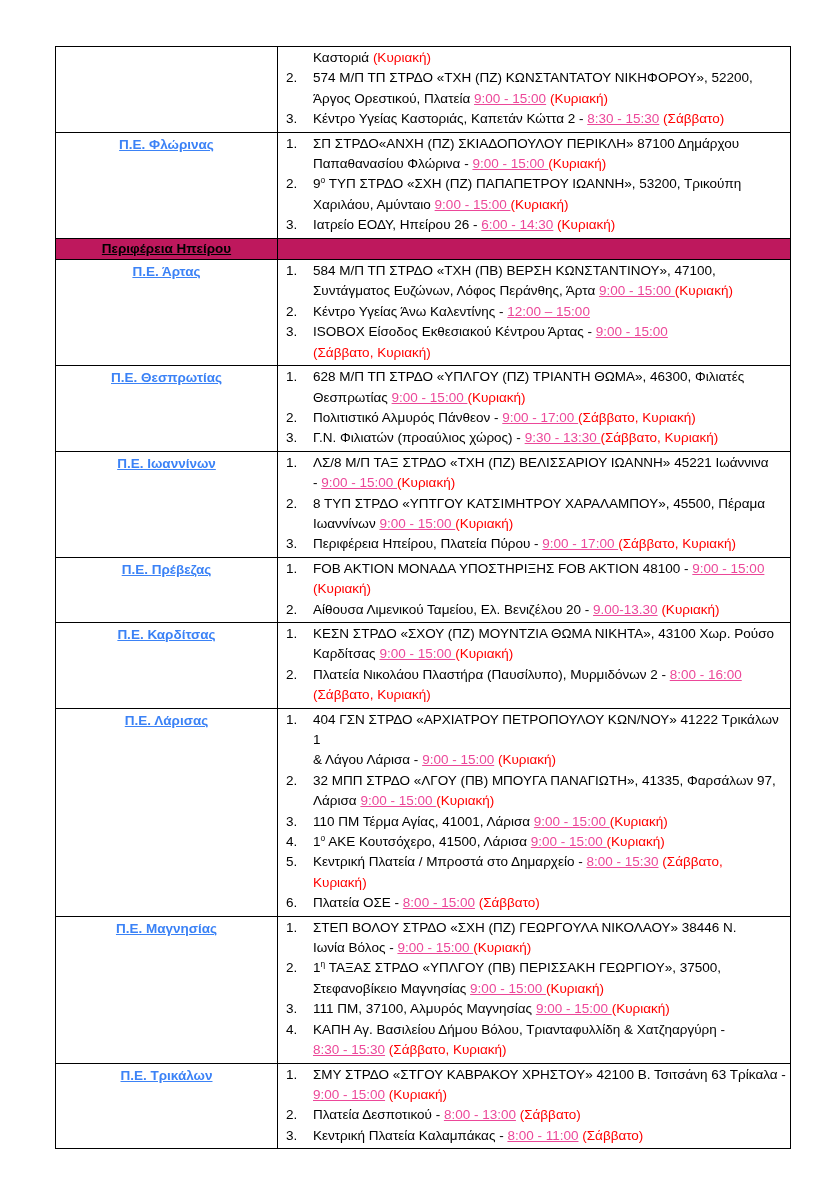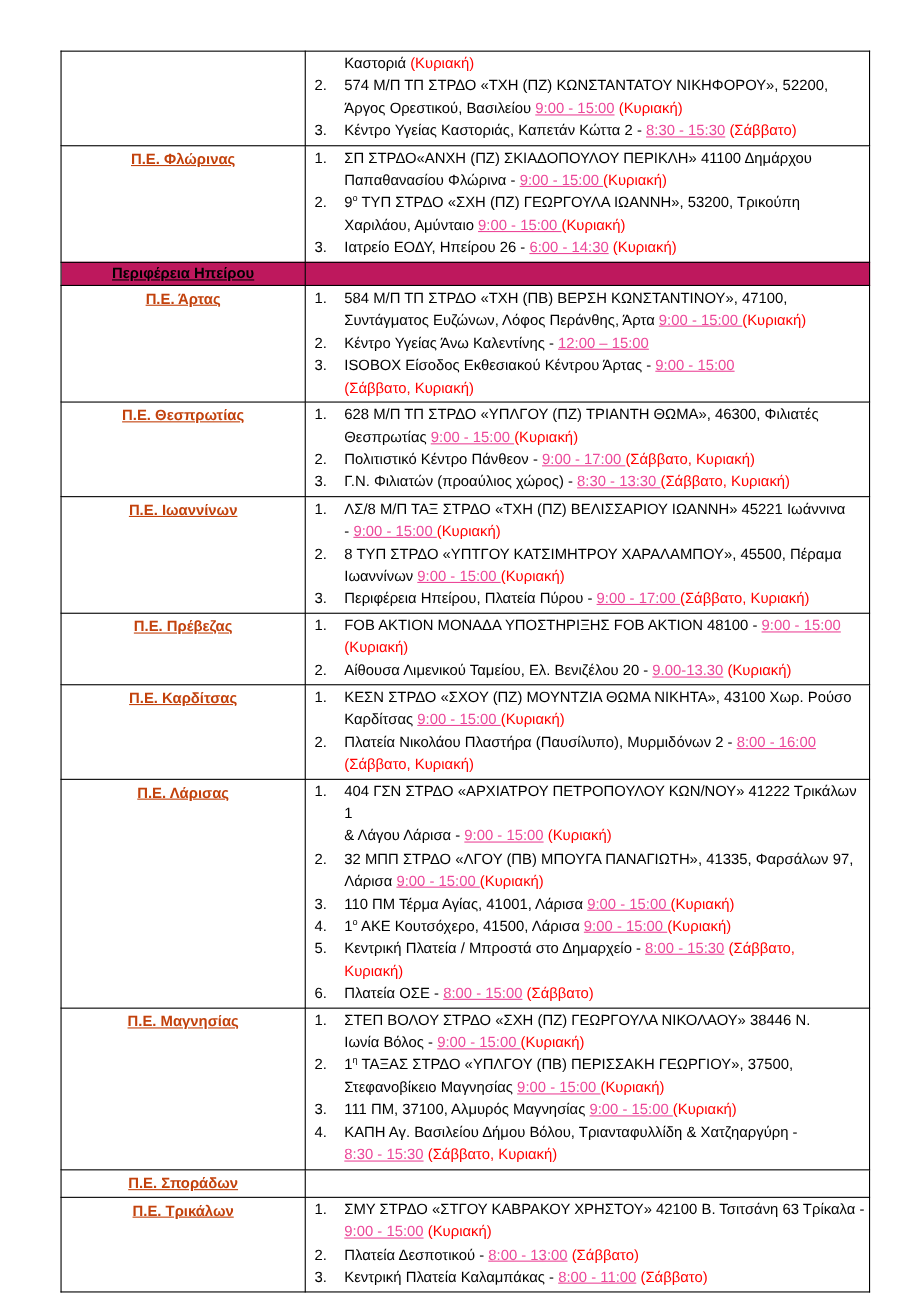--- a/index.html
+++ b/index.html
@@ -26,21 +26,21 @@
   td.left{
     width:215px;
     text-align:center;
     vertical-align:middle;
     padding:2px 3px;
   }
   td.right{
     padding:1px 4px 2px 8px;
   }
   .unit-label{
-    color:#c2410c;
+    color:#3b82f6;
     font-weight:bold;
     text-decoration:underline;
   }
   tr.region-row td{
     background:#be185d;
     height:20px;
     vertical-align:middle;
     padding:0 3px;
   }
   .region-label{
@@ -65,38 +65,38 @@
       <tbody id="schedule-tbody">
           <tr class="unit-rowc">
             <td class="left"></td>
             <td class="right">
               <div class="item">
                 <span class="num"></span>
                 <span class="itext"><span class="sg-n">Καστοριά </span><span class="sg-r">(Κυριακή)</span></span>
               </div>
               <div class="item">
                 <span class="num">2.</span>
-                <span class="itext"><span class="sg-n">574 Μ/Π ΤΠ ΣΤΡΔΟ «ΤΧΗ (ΠΖ) ΚΩΝΣΤΑΝΤΑΤΟΥ ΝΙΚΗΦΟΡΟΥ», 52200,</span><br><span class="sg-n">Άργος Ορεστικού, Βασιλείου </span><span class="sg-u">9:00 - 15:00</span><span class="sg-n"> </span><span class="sg-r">(Κυριακή)</span></span>
+                <span class="itext"><span class="sg-n">574 Μ/Π ΤΠ ΣΤΡΔΟ «ΤΧΗ (ΠΖ) ΚΩΝΣΤΑΝΤΑΤΟΥ ΝΙΚΗΦΟΡΟΥ», 52200,</span><br><span class="sg-n">Άργος Ορεστικού, Πλατεία </span><span class="sg-u">9:00 - 15:00</span><span class="sg-n"> </span><span class="sg-r">(Κυριακή)</span></span>
               </div>
               <div class="item">
                 <span class="num">3.</span>
                 <span class="itext"><span class="sg-n">Κέντρο Υγείας Καστοριάς, Καπετάν Κώττα 2 - </span><span class="sg-u">8:30 - 15:30</span><span class="sg-n"> </span><span class="sg-r">(Σάββατο)</span></span>
               </div>
             </td>
           </tr>
           <tr class="unit-rowc">
             <td class="left"><span class="unit-label">Π.Ε. Φλώρινας</span></td>
             <td class="right">
               <div class="item">
                 <span class="num">1.</span>
-                <span class="itext"><span class="sg-n">ΣΠ ΣΤΡΔΟ«ΑΝΧΗ (ΠΖ) ΣΚΙΑΔΟΠΟΥΛΟΥ ΠΕΡΙΚΛΗ» 41100 Δημάρχου</span><br><span class="sg-n">Παπαθανασίου Φλώρινα - </span><span class="sg-u">9:00 - 15:00 </span><span class="sg-r">(Κυριακή)</span></span>
-              </div>
-              <div class="item">
-                <span class="num">2.</span>
-                <span class="itext"><span class="sg-n">9</span><sup>ο</sup><span class="sg-n"> ΤΥΠ ΣΤΡΔΟ «ΣΧΗ (ΠΖ) ΓΕΩΡΓΟΥΛΑ ΙΩΑΝΝΗ», 53200, Τρικούπη</span><br><span class="sg-n">Χαριλάου, Αμύνταιο </span><span class="sg-u">9:00 - 15:00 </span><span class="sg-r">(Κυριακή)</span></span>
+                <span class="itext"><span class="sg-n">ΣΠ ΣΤΡΔΟ«ΑΝΧΗ (ΠΖ) ΣΚΙΑΔΟΠΟΥΛΟΥ ΠΕΡΙΚΛΗ» 87100 Δημάρχου</span><br><span class="sg-n">Παπαθανασίου Φλώρινα - </span><span class="sg-u">9:00 - 15:00 </span><span class="sg-r">(Κυριακή)</span></span>
+              </div>
+              <div class="item">
+                <span class="num">2.</span>
+                <span class="itext"><span class="sg-n">9</span><sup>ο</sup><span class="sg-n"> ΤΥΠ ΣΤΡΔΟ «ΣΧΗ (ΠΖ) ΠΑΠΑΠΕΤΡΟΥ ΙΩΑΝΝΗ», 53200, Τρικούπη</span><br><span class="sg-n">Χαριλάου, Αμύνταιο </span><span class="sg-u">9:00 - 15:00 </span><span class="sg-r">(Κυριακή)</span></span>
               </div>
               <div class="item">
                 <span class="num">3.</span>
                 <span class="itext"><span class="sg-n">Ιατρείο ΕΟΔΥ, Ηπείρου 26 - </span><span class="sg-u">6:00 - 14:30</span><span class="sg-n"> </span><span class="sg-r">(Κυριακή)</span></span>
               </div>
             </td>
           </tr>
           <tr class="region-row">
             <td class="left"><span class="region-label">Περιφέρεια Ηπείρου</span></td>
             <td class="right"></td>
@@ -120,25 +120,25 @@
           </tr>
           <tr class="unit-rowc">
             <td class="left"><span class="unit-label">Π.Ε. Θεσπρωτίας</span></td>
             <td class="right">
               <div class="item">
                 <span class="num">1.</span>
                 <span class="itext"><span class="sg-n">628 Μ/Π ΤΠ ΣΤΡΔΟ «ΥΠΛΓΟΥ (ΠΖ) ΤΡΙΑΝΤΗ ΘΩΜΑ», 46300, Φιλιατές</span><br><span class="sg-n">Θεσπρωτίας </span><span class="sg-u">9:00 - 15:00 </span><span class="sg-r">(Κυριακή)</span></span>
               </div>
               <div class="item">
                 <span class="num">2.</span>
-                <span class="itext"><span class="sg-n">Πολιτιστικό Κέντρο Πάνθεον - </span><span class="sg-u">9:00 - 17:00 </span><span class="sg-r">(Σάββατο, Κυριακή)</span></span>
-              </div>
-              <div class="item">
-                <span class="num">3.</span>
-                <span class="itext"><span class="sg-n">Γ.Ν. Φιλιατών (προαύλιος χώρος) - </span><span class="sg-u">8:30 - 13:30 </span><span class="sg-r">(Σάββατο, Κυριακή)</span></span>
+                <span class="itext"><span class="sg-n">Πολιτιστικό Αλμυρός Πάνθεον - </span><span class="sg-u">9:00 - 17:00 </span><span class="sg-r">(Σάββατο, Κυριακή)</span></span>
+              </div>
+              <div class="item">
+                <span class="num">3.</span>
+                <span class="itext"><span class="sg-n">Γ.Ν. Φιλιατών (προαύλιος χώρος) - </span><span class="sg-u">9:30 - 13:30 </span><span class="sg-r">(Σάββατο, Κυριακή)</span></span>
               </div>
             </td>
           </tr>
           <tr class="unit-rowc">
             <td class="left"><span class="unit-label">Π.Ε. Ιωαννίνων</span></td>
             <td class="right">
               <div class="item">
                 <span class="num">1.</span>
                 <span class="itext"><span class="sg-n">ΛΣ/8 Μ/Π ΤΑΞ ΣΤΡΔΟ «ΤΧΗ (ΠΖ) ΒΕΛΙΣΣΑΡΙΟΥ ΙΩΑΝΝΗ» 45221 Ιωάννινα</span><br><span class="sg-n">- </span><span class="sg-u">9:00 - 15:00 </span><span class="sg-r">(Κυριακή)</span></span>
               </div>
@@ -220,24 +220,20 @@
               </div>
               <div class="item">
                 <span class="num">3.</span>
                 <span class="itext"><span class="sg-n">111 ΠΜ, 37100, Αλμυρός Μαγνησίας </span><span class="sg-u">9:00 - 15:00 </span><span class="sg-r">(Κυριακή)</span></span>
               </div>
               <div class="item">
                 <span class="num">4.</span>
                 <span class="itext"><span class="sg-n">ΚΑΠΗ Αγ. Βασιλείου Δήμου Βόλου, Τριανταφυλλίδη &amp; Χατζηαργύρη -</span><br><span class="sg-u">8:30 - 15:30</span><span class="sg-n"> </span><span class="sg-r">(Σάββατο, Κυριακή)</span></span>
               </div>
             </td>
-          </tr>
-          <tr class="unit-rowc">
-            <td class="left"><span class="unit-label">Π.Ε. Σποράδων</span></td>
-            <td class="right"></td>
           </tr>
           <tr class="unit-rowc">
             <td class="left"><span class="unit-label">Π.Ε. Τρικάλων</span></td>
             <td class="right">
               <div class="item">
                 <span class="num">1.</span>
                 <span class="itext"><span class="sg-n">ΣΜΥ ΣΤΡΔΟ «ΣΤΓΟΥ ΚΑΒΡΑΚΟΥ ΧΡΗΣΤΟΥ» 42100 Β. Τσιτσάνη 63 Τρίκαλα -</span><br><span class="sg-u">9:00 - 15:00</span><span class="sg-n"> </span><span class="sg-r">(Κυριακή)</span></span>
               </div>
               <div class="item">
                 <span class="num">2.</span>

